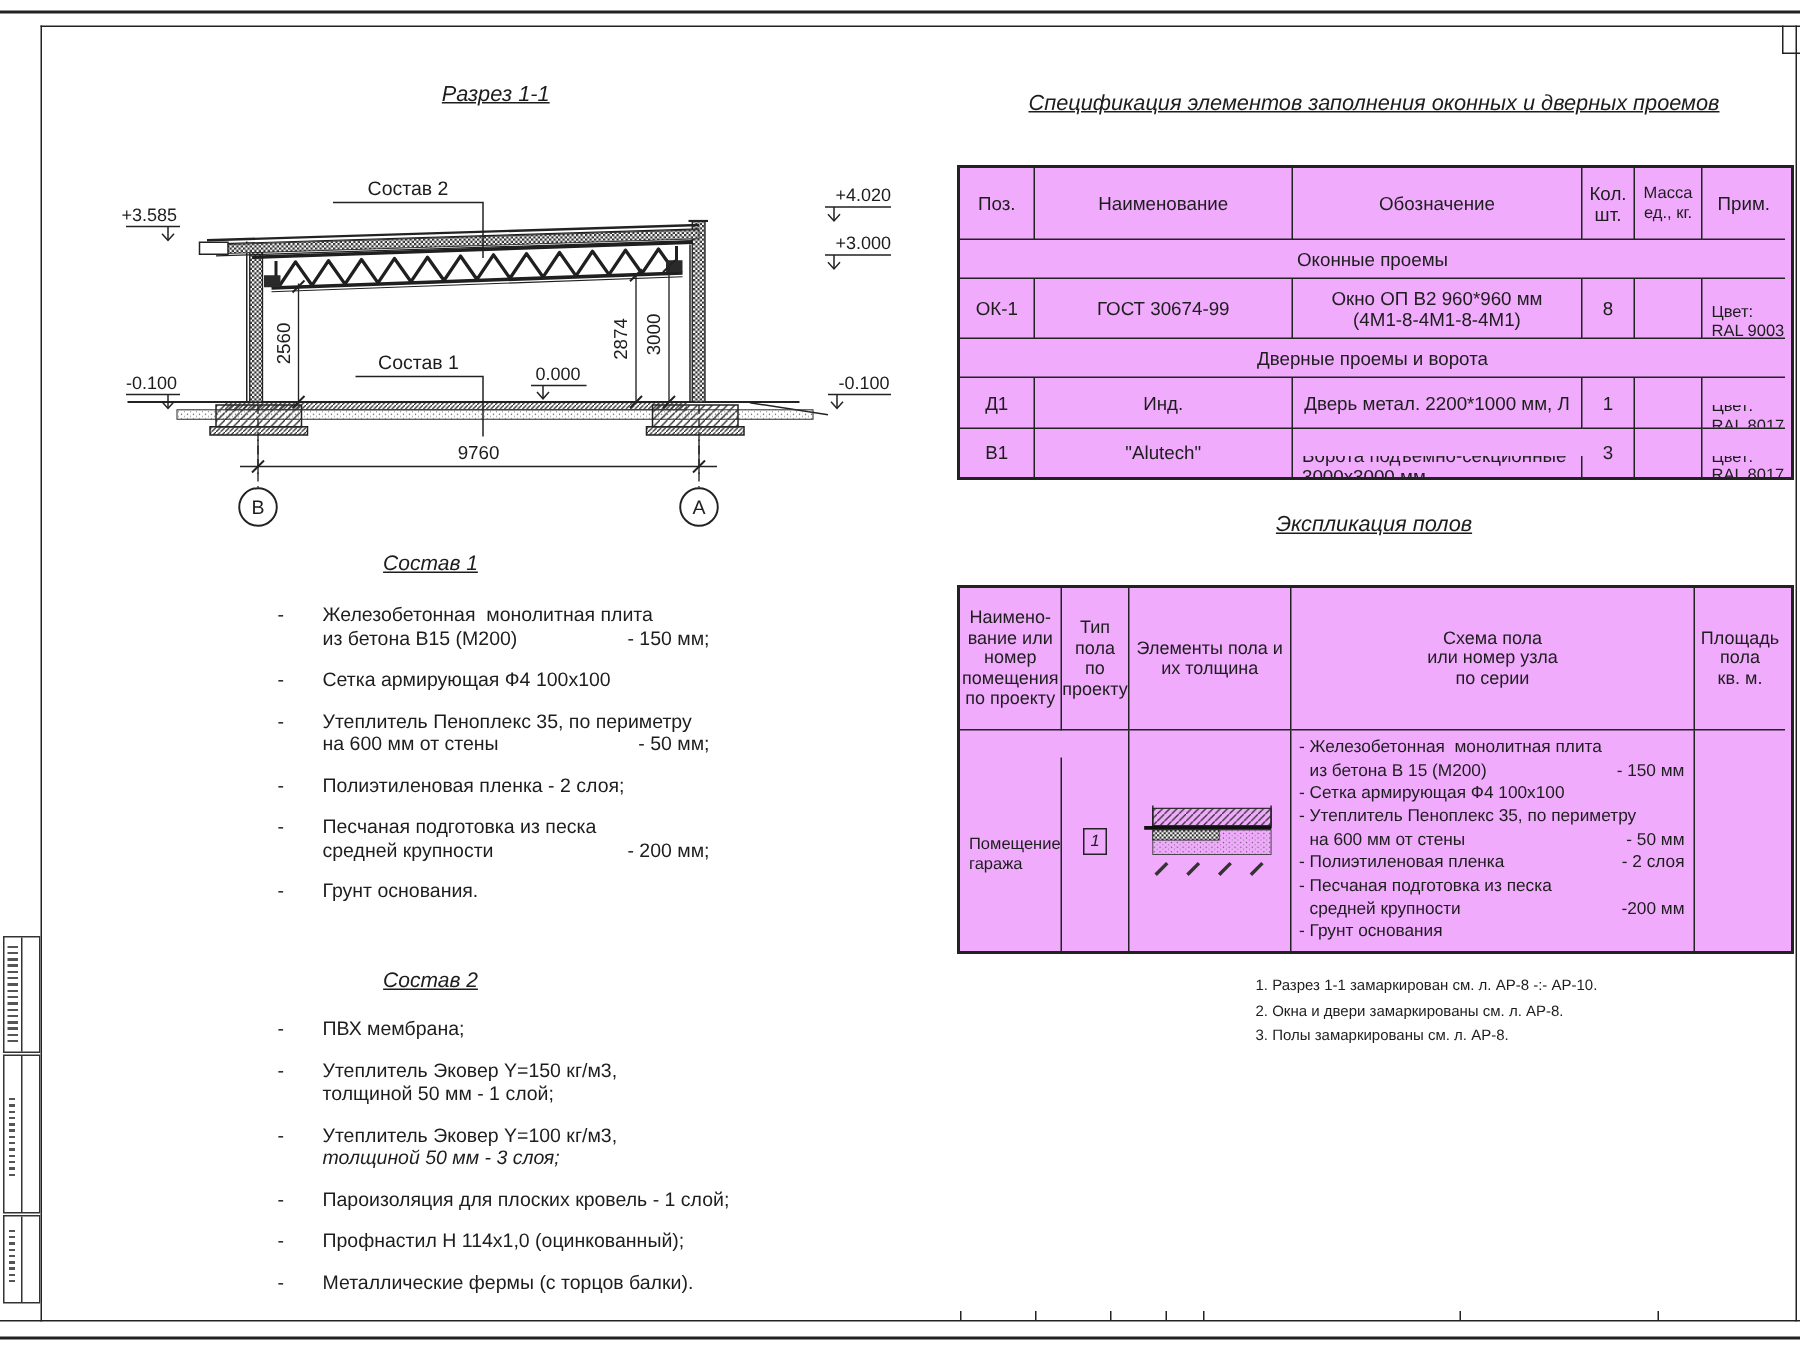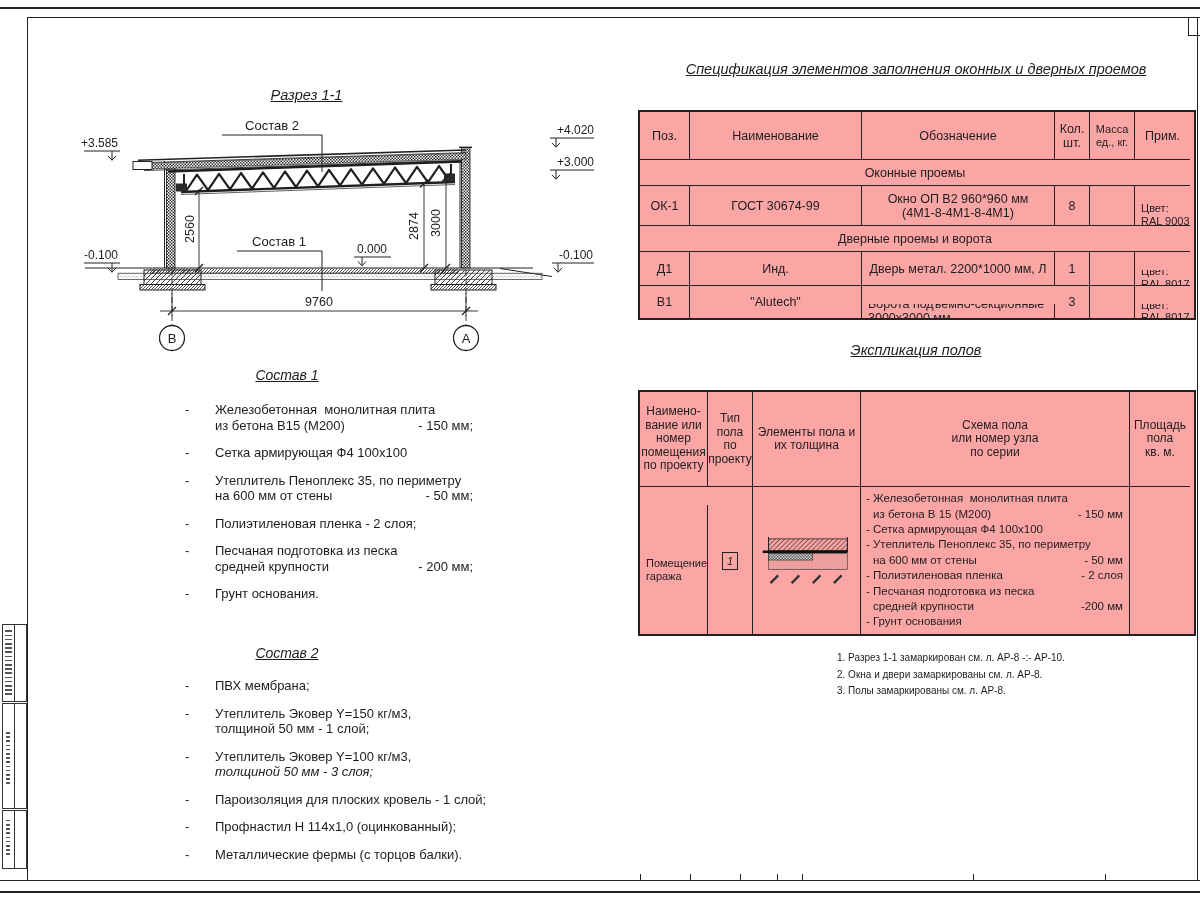--- a/index.html
+++ b/index.html
@@ -15,21 +15,21 @@
   .dwg-title{font-style:italic;font-size:14.5px;text-decoration:underline;text-align:center;}
   .list-head{font-style:italic;font-size:14px;text-decoration:underline;text-align:center;}
   
   .mat-list{width:288px;font-size:13px;line-height:15.5px;}
   .mat-item{display:flex;margin-bottom:12px;}
   .mat-item .dash{width:30px;flex:0 0 30px;}
   .mat-item .body{flex:1;}
   .mat-item .l2row{display:flex;justify-content:space-between;}
   .mat-item .t{white-space:pre;}
   
-  .grid{position:absolute;display:grid;border:2px solid #222;background:#fca5a5;}
+  .grid{position:absolute;display:grid;border:2px solid #222;background:#f0abfc;}
   .c{border-right:1px solid #222;border-bottom:1px solid #222;display:flex;align-items:center;justify-content:center;text-align:center;font-size:12.5px;line-height:14px;white-space:pre-line;overflow:hidden;}
   .c.noR{border-right:none;}
   .c.noB{border-bottom:none;}
   .c.left{justify-content:flex-start;text-align:left;padding-left:6px;margin-top:18px;}
   .c.small{font-size:11px;line-height:12.5px;}
   .band{grid-column:1 / -1;}
   
   .hdr{font-size:12px;line-height:13.5px;}
   .elements-cell{flex-direction:column;align-items:stretch;justify-content:center;padding:3px 6px 3px 5px;font-size:11.5px;line-height:15.4px;white-space:normal;}
   .el-line{display:flex;justify-content:space-between;}
@@ -70,21 +70,21 @@
 </div>
 <div class="stamp-cell" style="left:2px;top:703px;width:23px;height:104px;">
   <div class="stamp-div" style="left:11px;"></div>
   <div class="scribble" style="left:3px;top:28px;width:4px;height:52px;"></div>
 </div>
 <div class="stamp-cell" style="left:2px;top:810px;width:23px;height:57px;">
   <div class="stamp-div" style="left:11px;"></div>
   <div class="scribble" style="left:3px;top:8px;width:4px;height:36px;"></div>
 </div>
 
-<div class="abs dwg-title" style="left:224px;top:55px;width:165px;margin-top:32px;">Разрез 1-1</div>
+<div class="abs dwg-title" style="left:248px;top:55px;width:165px;">Разрез 1-1</div>
 
 <svg class="abs" style="left:30px;top:30px;" width="580" height="330" viewBox="30 30 580 330" xmlns="http://www.w3.org/2000/svg">
   <defs>
     <pattern id="pChecker" width="3" height="3" patternUnits="userSpaceOnUse">
       <rect width="3" height="3" fill="#ffffff"></rect>
       <rect width="1.5" height="1.5" fill="#2f2f2f"></rect>
       <rect x="1.5" y="1.5" width="1.5" height="1.5" fill="#2f2f2f"></rect>
     </pattern>
     <pattern id="pHatch" width="5" height="5" patternUnits="userSpaceOnUse">
       <path d="M0,5 L5,0" stroke="#2a2a2a" stroke-width="0.9"></path>

